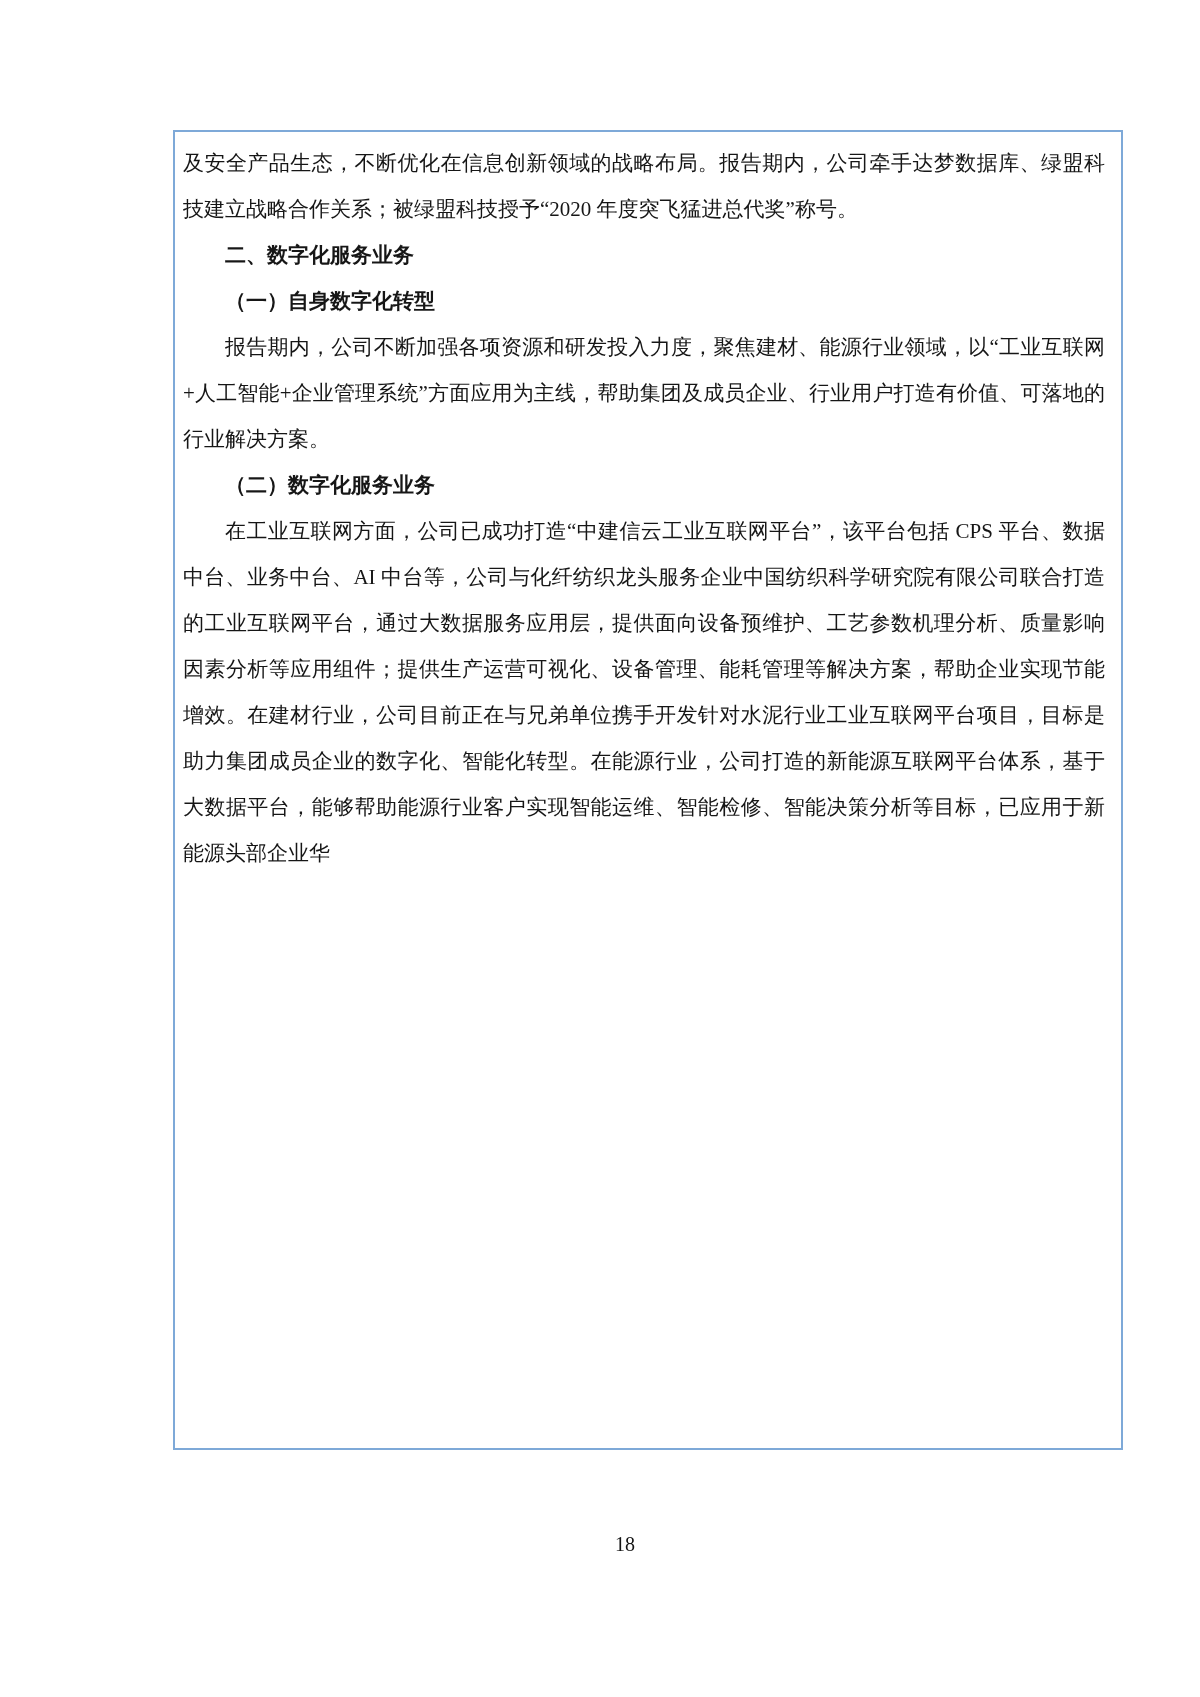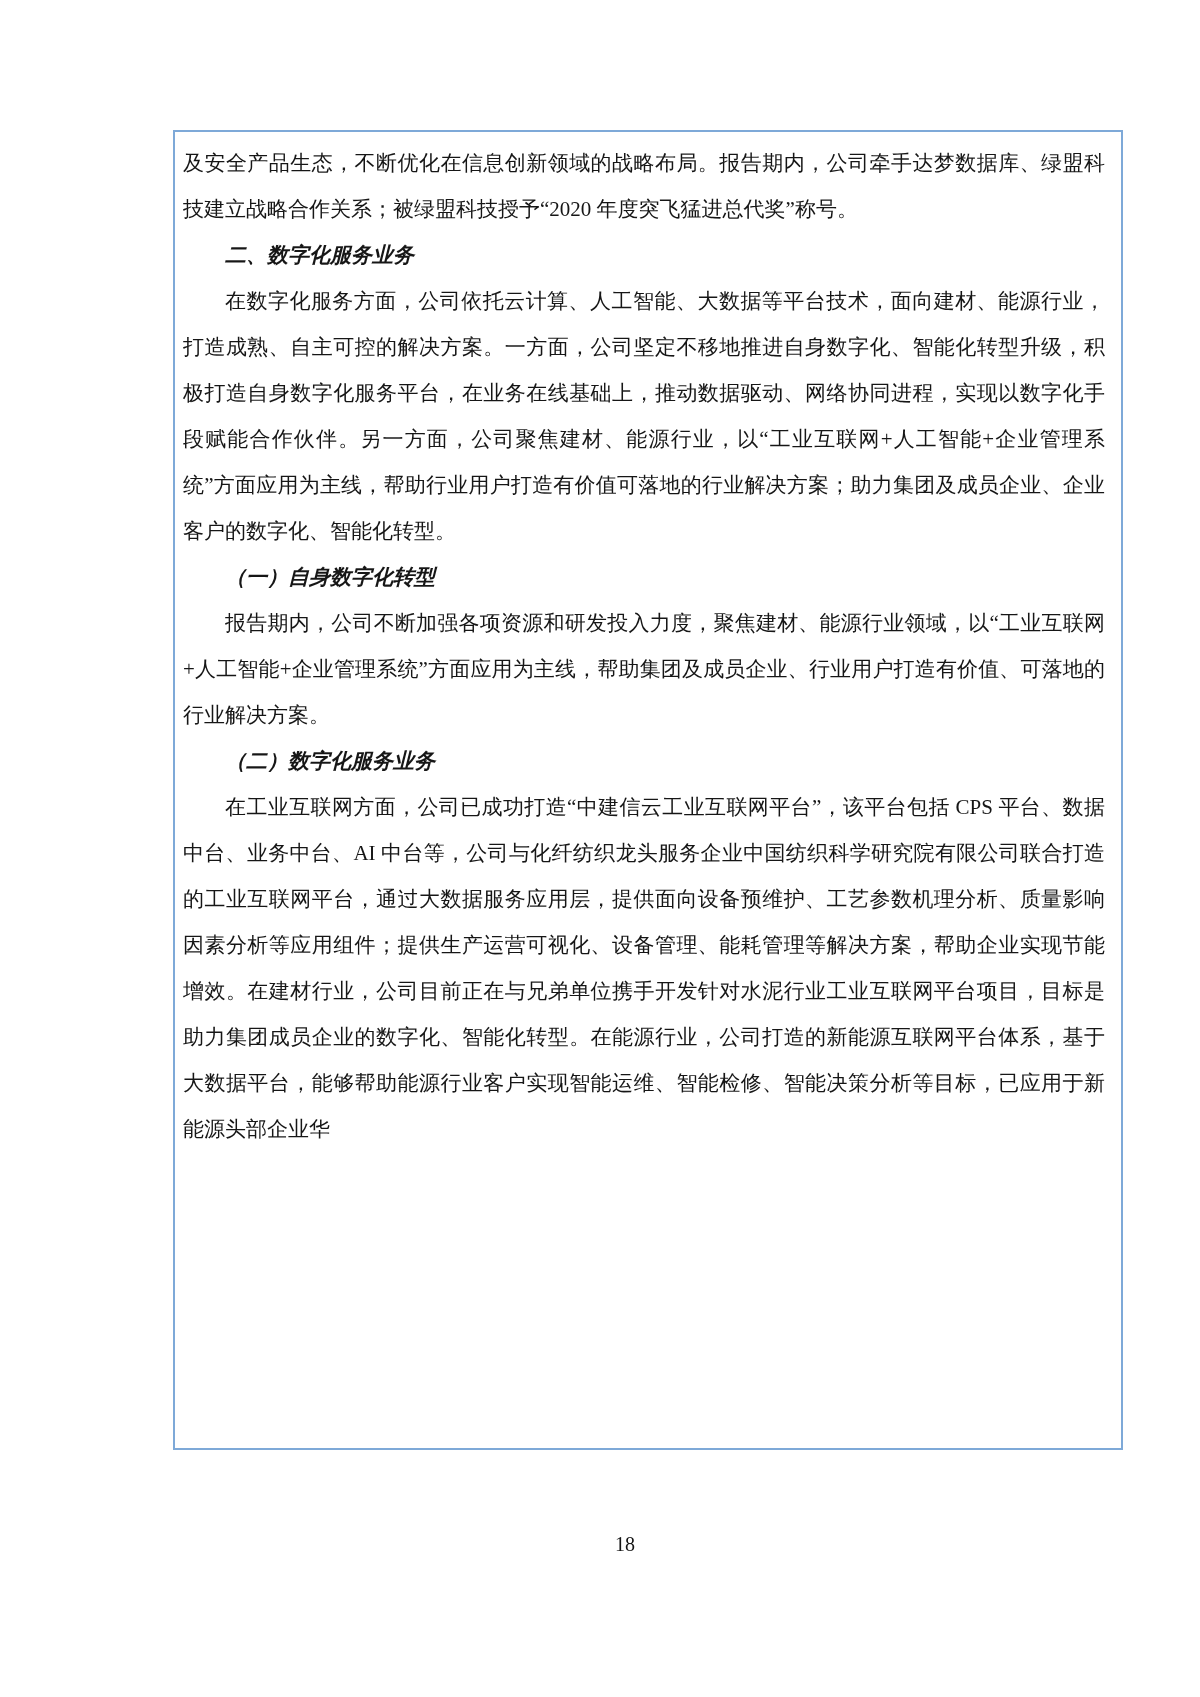--- a/index.html
+++ b/index.html
@@ -31,39 +31,37 @@
     line-height: 46px;
     color: var(--text, #161616);
     text-align: justify;
     text-indent: 2em;
   }
   .para.no-indent {
     text-indent: 0;
   }
   .para.heading {
     font-weight: bold;
-    font-style: italic;
   }
   .page-number {
     position: absolute;
     top: 1533px;
     left: 0;
     width: 1250px;
     text-align: center;
     font-size: 20px;
     color: var(--text, #161616);
     font-family: "Liberation Serif", "DejaVu Serif", serif;
   }
 </style>
 </head>
 <body>
 
 <div class="content-box">
   <p class="para no-indent">及安全产品生态，不断优化在信息创新领域的战略布局。报告期内，公司牵手达梦数据库、绿盟科技建立战略合作关系；被绿盟科技授予“2020 年度突飞猛进总代奖”称号。</p>
   <p class="para heading">二、数字化服务业务</p>
-  <p class="para">在数字化服务方面，公司依托云计算、人工智能、大数据等平台技术，面向建材、能源行业，打造成熟、自主可控的解决方案。一方面，公司坚定不移地推进自身数字化、智能化转型升级，积极打造自身数字化服务平台，在业务在线基础上，推动数据驱动、网络协同进程，实现以数字化手段赋能合作伙伴。另一方面，公司聚焦建材、能源行业，以“工业互联网+人工智能+企业管理系统”方面应用为主线，帮助行业用户打造有价值可落地的行业解决方案；助力集团及成员企业、企业客户的数字化、智能化转型。</p>
   <p class="para heading">（一）自身数字化转型</p>
   <p class="para">报告期内，公司不断加强各项资源和研发投入力度，聚焦建材、能源行业领域，以“工业互联网+人工智能+企业管理系统”方面应用为主线，帮助集团及成员企业、行业用户打造有价值、可落地的行业解决方案。</p>
   <p class="para heading">（二）数字化服务业务</p>
   <p class="para">在工业互联网方面，公司已成功打造“中建信云工业互联网平台”，该平台包括 CPS 平台、数据中台、业务中台、AI 中台等，公司与化纤纺织龙头服务企业中国纺织科学研究院有限公司联合打造的工业互联网平台，通过大数据服务应用层，提供面向设备预维护、工艺参数机理分析、质量影响因素分析等应用组件；提供生产运营可视化、设备管理、能耗管理等解决方案，帮助企业实现节能增效。在建材行业，公司目前正在与兄弟单位携手开发针对水泥行业工业互联网平台项目，目标是助力集团成员企业的数字化、智能化转型。在能源行业，公司打造的新能源互联网平台体系，基于大数据平台，能够帮助能源行业客户实现智能运维、智能检修、智能决策分析等目标，已应用于新能源头部企业华</p>
 </div>
 
 <div class="page-number">18</div>
 
 </body></html>

